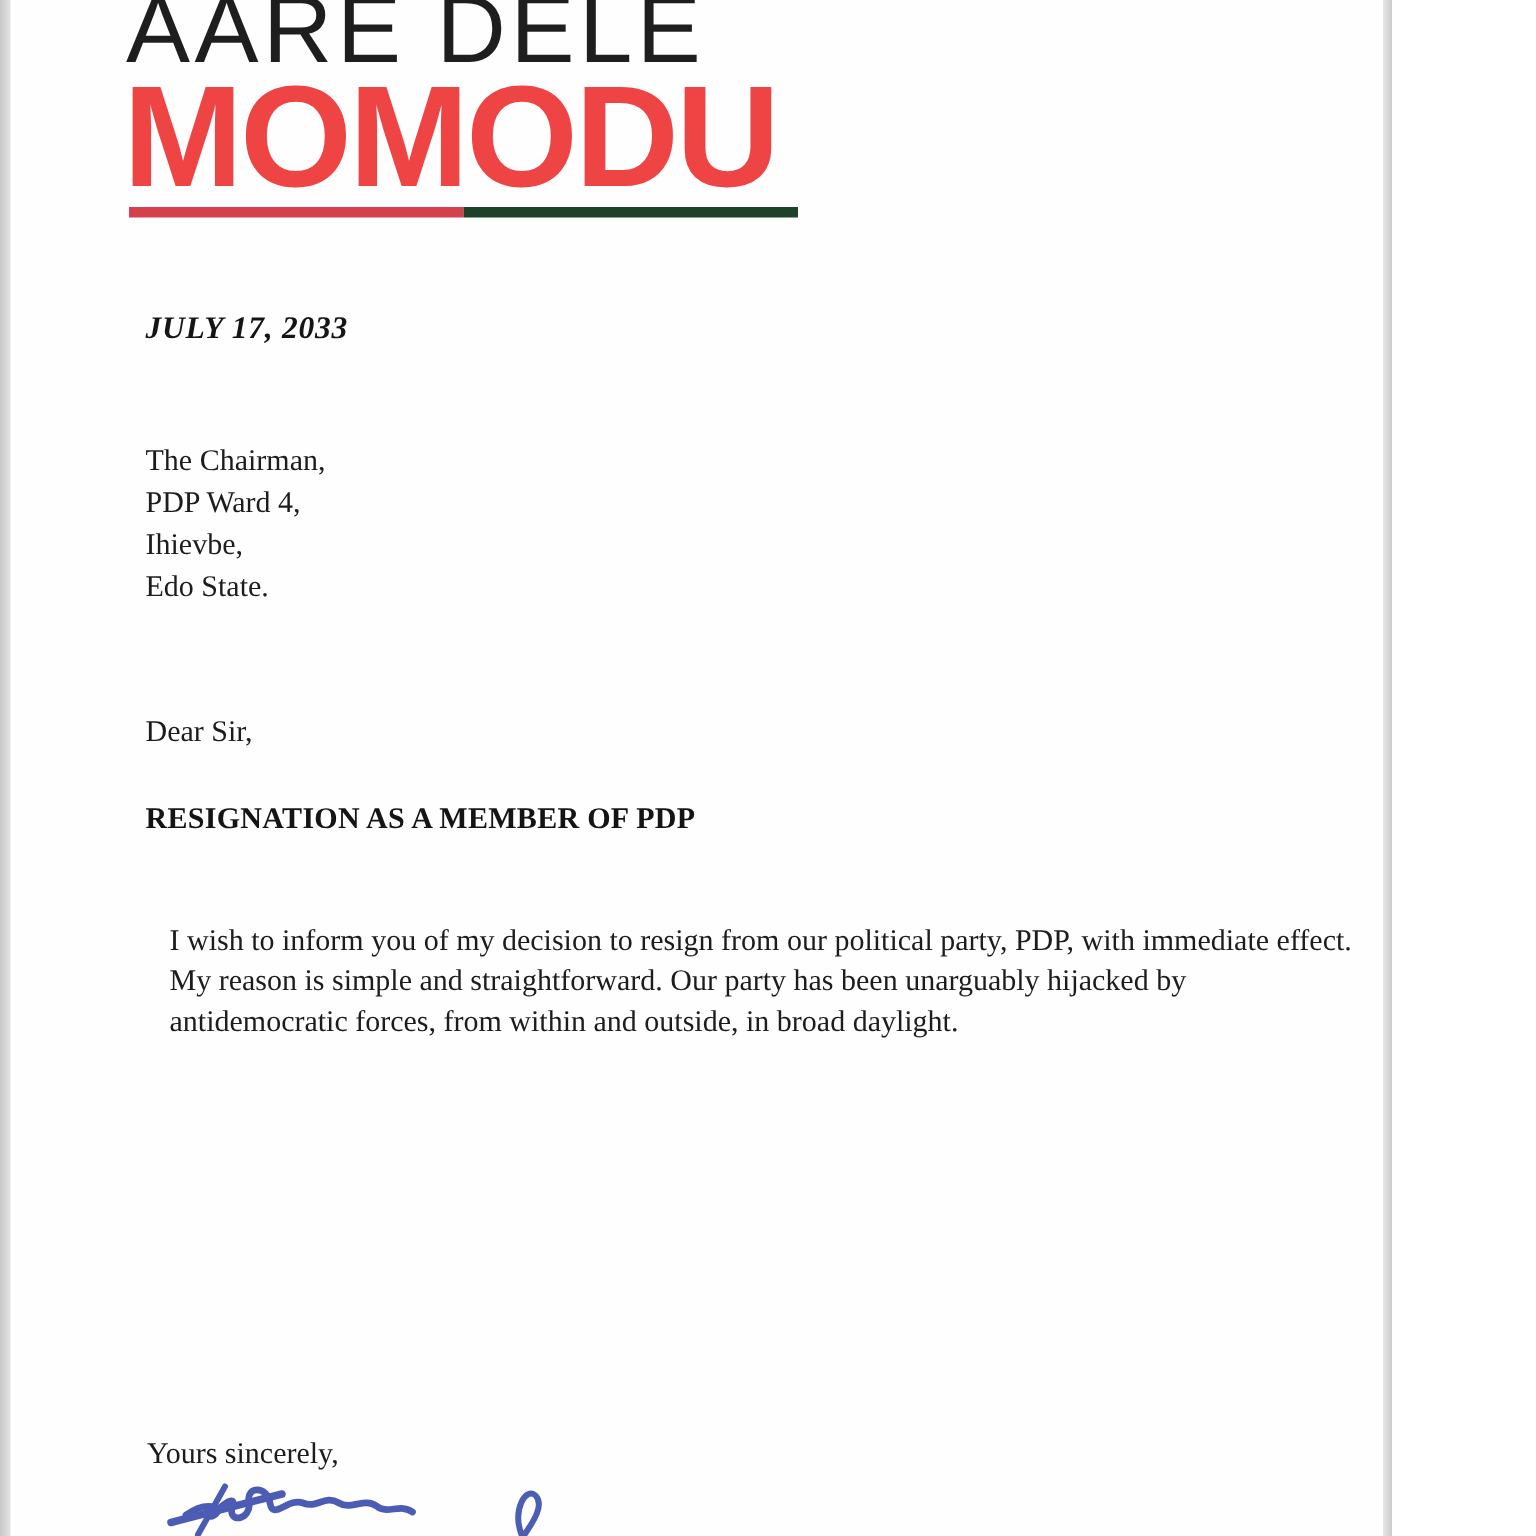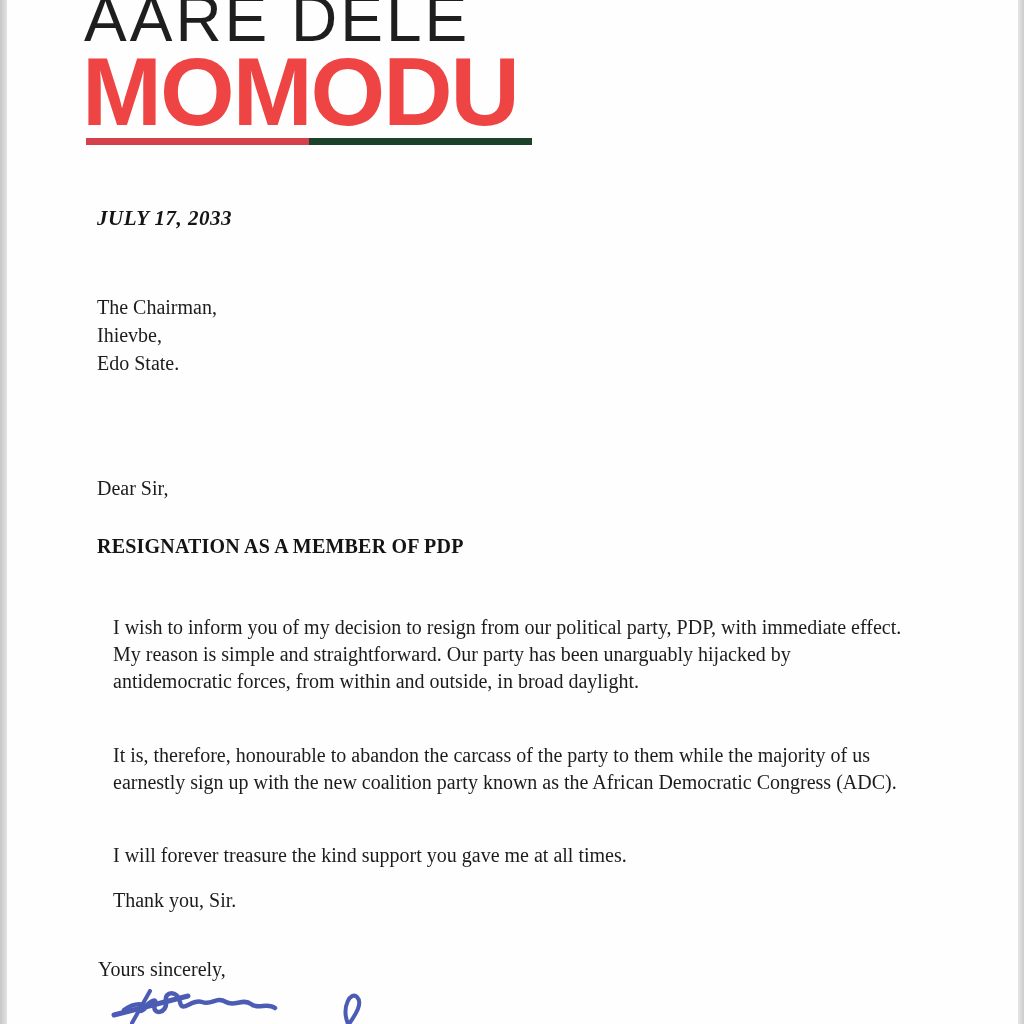--- a/index.html
+++ b/index.html
@@ -1,18 +1,18 @@
 <!DOCTYPE html>
 <html><head>
 <meta charset="utf-8">
 <style>
   html,body{margin:0;padding:0;}
   body{width:1024px;height:1024px;overflow:hidden;background:#ffffff;
        font-family:"Liberation Serif", serif;}
-  .page{position:relative;width:1024px;height:1024px;background:#fefefe;overflow:hidden;}
+  .page{position:relative;width:928px;height:1024px;background:#fefefe;overflow:hidden;}
   .edge{position:absolute;top:0;bottom:0;}
   .edge-left{left:0;width:7px;background:linear-gradient(to right,#c7c7c7,#e3e3e3);}
   .edge-right{right:0;width:6px;background:linear-gradient(to left,#cccccc,#e6e6e6);}
 
   
   .lh-name-top{position:absolute;left:84px;top:-14px;
     font-family:"Liberation Sans", sans-serif;font-weight:400;
     font-size:64px;line-height:66px;letter-spacing:3px;color:#1e1e1e;
     font-stretch:semi-condensed;}
   .lh-name-main{position:absolute;left:82px;top:44px;
@@ -51,32 +51,30 @@
     <div class="lh-bar">
       <span class="bar-red"></span>
         <span class="bar-green"></span>
     </div>
   </header>
 
   <div class="date txt">JULY 17, 2033</div>
 
   <div class="recipient txt">
     <div>The Chairman,</div>
+    <div>PDP Ward 4,</div>
     <div>Ihievbe,</div>
     <div>Edo State.</div>
   </div>
 
   <div class="salutation txt">Dear Sir,</div>
 
   <div class="subject">RESIGNATION AS A MEMBER OF PDP</div>
 
   <p class="para txt p1">I wish to inform you of my decision to resign from our political party, PDP, with immediate effect. My reason is simple and straightforward. Our party has been unarguably hijacked by antidemocratic forces, from within and outside, in broad daylight.</p>
-  <p class="para txt p2">It is, therefore, honourable to abandon the carcass of the party to them while the majority of us earnestly sign up with the new coalition party known as the African Democratic Congress (ADC).</p>
-  <p class="para txt p3">I will forever treasure the kind support you gave me at all times.</p>
-  <p class="para txt p4">Thank you, Sir.</p>
 
   <div class="closing txt">Yours sincerely,</div>
 
   <svg class="signature" width="270" height="42" viewBox="0 0 270 42">
     <g fill="none" stroke="#3d4fae" stroke-linecap="round" stroke-linejoin="round" opacity="0.92">
       <path d="M4,32 L78,13" stroke-width="5"></path>
       <path d="M40,8 L22,40" stroke-width="4"></path>
       <path d="M14,27 C28,17 40,22 33,27 C24,33 49,9 45,21 C41,33 58,31 56,18 C54,8 68,7 70,19 C72,31 82,15 92,19 C102,23 106,13 116,19 C124,24 133,15 141,21 C148,27 157,19 165,25" stroke-width="4.5"></path>
       <path d="M238,41 C231,23 241,8 247,14 C253,20 246,31 239,41" stroke-width="4"></path>
     </g>

